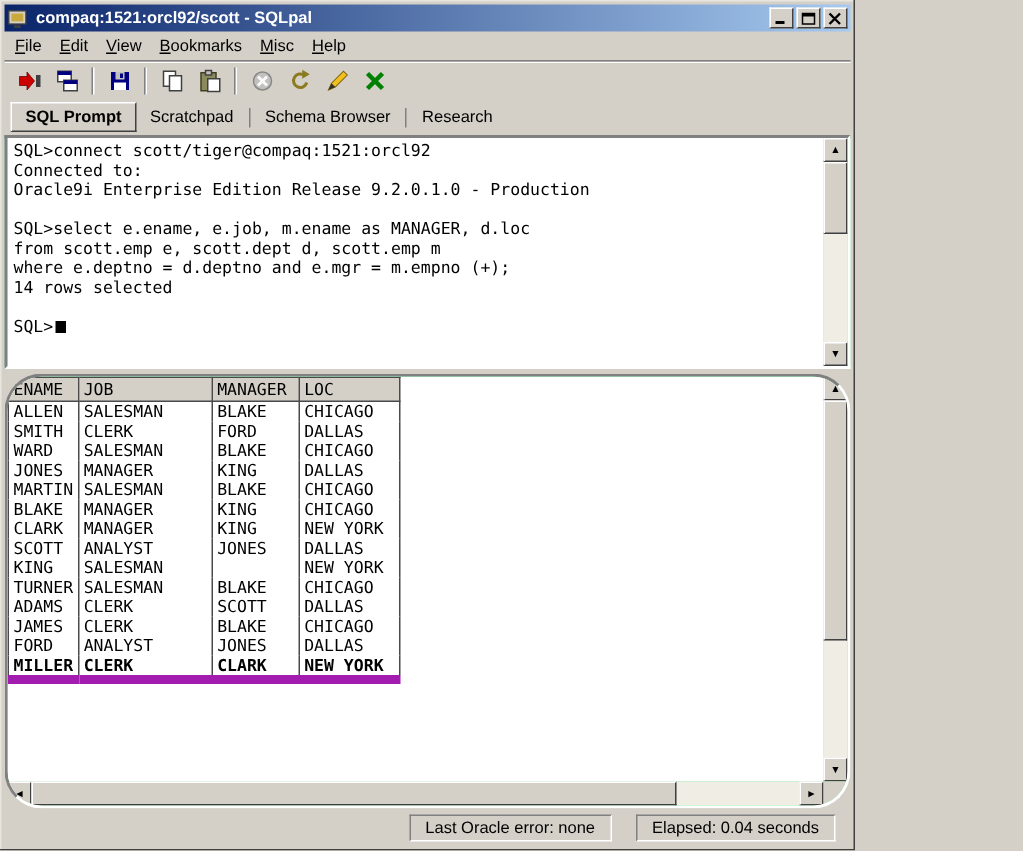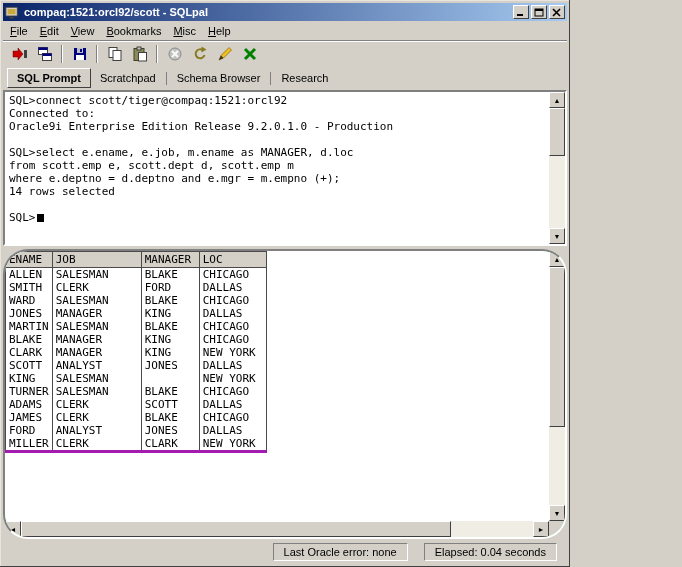--- a/index.html
+++ b/index.html
@@ -85,21 +85,21 @@
   .results-bottom{flex:0 0 16px;display:flex;}
   table.grid{border-collapse:collapse;font-family:"DejaVu Sans Mono", monospace;font-size:11px;color:#000;table-layout:fixed;}
   table.grid th{
     background:#d4d0c8;border:1px solid #4a4a4a;font-weight:normal;text-align:left;
     padding:1px 3px;height:12px;overflow:hidden;white-space:nowrap;
   }
   table.grid td{
     border-left:1px solid #4a4a4a;border-right:1px solid #4a4a4a;
     padding:0 3px;height:13px;overflow:hidden;white-space:nowrap;background:#fff;
   }
-  table.grid tbody tr:last-child td{border-bottom:3px solid #a21caf;}
+  table.grid tbody tr:last-child td{border-bottom:6px solid #a21caf;font-weight:bold;}
   table.grid col.c0{width:46px;} table.grid col.c1{width:89px;}
   table.grid col.c2{width:58px;} table.grid col.c3{width:67px;}
   
   .vscroll{flex:0 0 16px;width:16px;display:flex;flex-direction:column;background:#efede4;}
   .hscroll{flex:1;height:16px;display:flex;background:#efede4;}
   .sb-btn{
     flex:0 0 16px;width:16px;height:16px;background:#d4d0c8;
     border:1px solid;border-color:#fff #404040 #404040 #fff;box-sizing:border-box;
     display:flex;align-items:center;justify-content:center;
     font-size:7px;color:#000;line-height:1;

